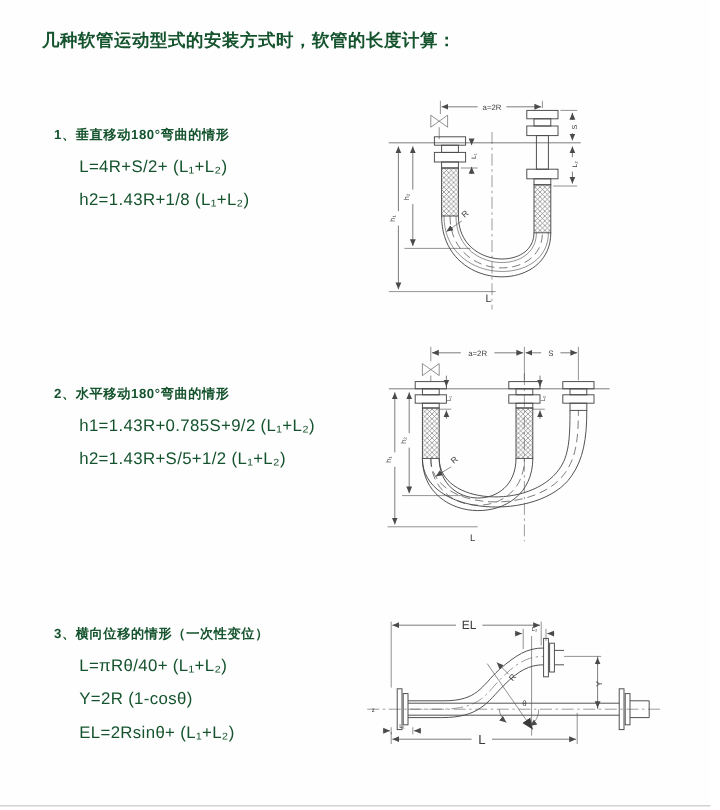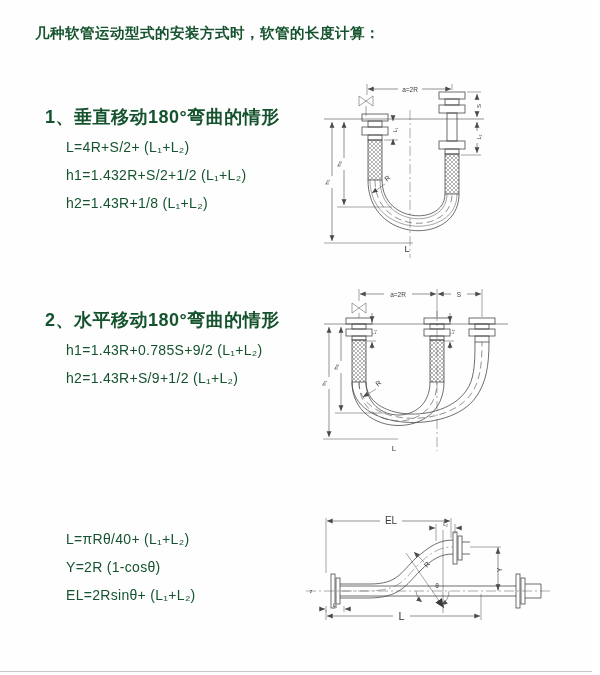--- a/index.html
+++ b/index.html
@@ -6,24 +6,24 @@
   .page{
     position:relative;width:592px;height:675px;overflow:hidden;
     background:#fefefe;color:#14532d;
     font-family:"Liberation Sans","DejaVu Sans",sans-serif;
   }
   .title{
     position:absolute;left:35px;top:24px;
     font-size:14.5px;font-weight:bold;letter-spacing:0.5px;white-space:nowrap;
   }
   .sec{position:absolute;left:45px;}
-  .sec .h{font-size:18px;font-weight:bold;letter-spacing:0.5px;white-space:nowrap;}
+  .sec .h{font-size:11px;font-weight:bold;letter-spacing:0.5px;white-space:nowrap;}
   .sec .f{font-size:14px;margin-left:21px;margin-top:10px;letter-spacing:0.3px;white-space:nowrap;height:18px;}
   #sec1{top:105px;}
-  #sec2{top:308px;}
+  #sec2{top:321px;}
   #sec3{top:521px;}
   svg{position:absolute;}
   #dia1{left:310px;top:76px;}
   #dia2{left:312px;top:281px;}
   #dia3{left:298px;top:496px;}
   svg text{fill:#3a3a3a;font-family:"Liberation Sans","DejaVu Sans",sans-serif;}
   .stk{stroke:#4a4a4a;fill:none;stroke-width:0.8;}
   .thin{stroke:#4a4a4a;fill:none;stroke-width:0.5;}
   .dim{stroke:#4a4a4a;fill:none;stroke-width:0.6;}
   .dash{stroke-dasharray:7 4;}
@@ -33,31 +33,31 @@
 </head>
 <body>
 
 <div class="page">
 
   <div class="title">几种软管运动型式的安装方式时，软管的长度计算：</div>
 
   <div class="sec" id="sec1">
     <div class="h">1、垂直移动180°弯曲的情形</div>
     <div class="f">L=4R+S/2+ (L₁+L₂)</div>
-    <div class="f">h1=1.432R+S/2+1/2 (L₁+L₂)</div>
     <div class="f">h2=1.43R+1/8 (L₁+L₂)</div>
   </div>
 
   <div class="sec" id="sec2">
     <div class="h">2、水平移动180°弯曲的情形</div>
     <div class="f">h1=1.43R+0.785S+9/2 (L₁+L₂)</div>
-    <div class="f">h2=1.43R+S/9+1/2 (L₁+L₂)</div>
+    <div class="f">h2=1.43R+S/5+1/2 (L₁+L₂)</div>
   </div>
 
   <div class="sec" id="sec3">
+    <div class="h">3、横向位移的情形（一次性变位）</div>
     <div class="f">L=πRθ/40+ (L₁+L₂)</div>
     <div class="f">Y=2R (1-cosθ)</div>
     <div class="f">EL=2Rsinθ+ (L₁+L₂)</div>
   </div>
 
   <svg id="dia1" width="260" height="190" viewBox="0 0 260 190">
     <defs>
       <marker id="ar1" viewBox="0 0 8 8" markerWidth="7" markerHeight="7" refX="6.5" refY="4" orient="auto" markerUnits="userSpaceOnUse">
         <path d="M0 1.2 L6.5 4 L0 6.8 Z" fill="#4a4a4a"></path>
       </marker>

